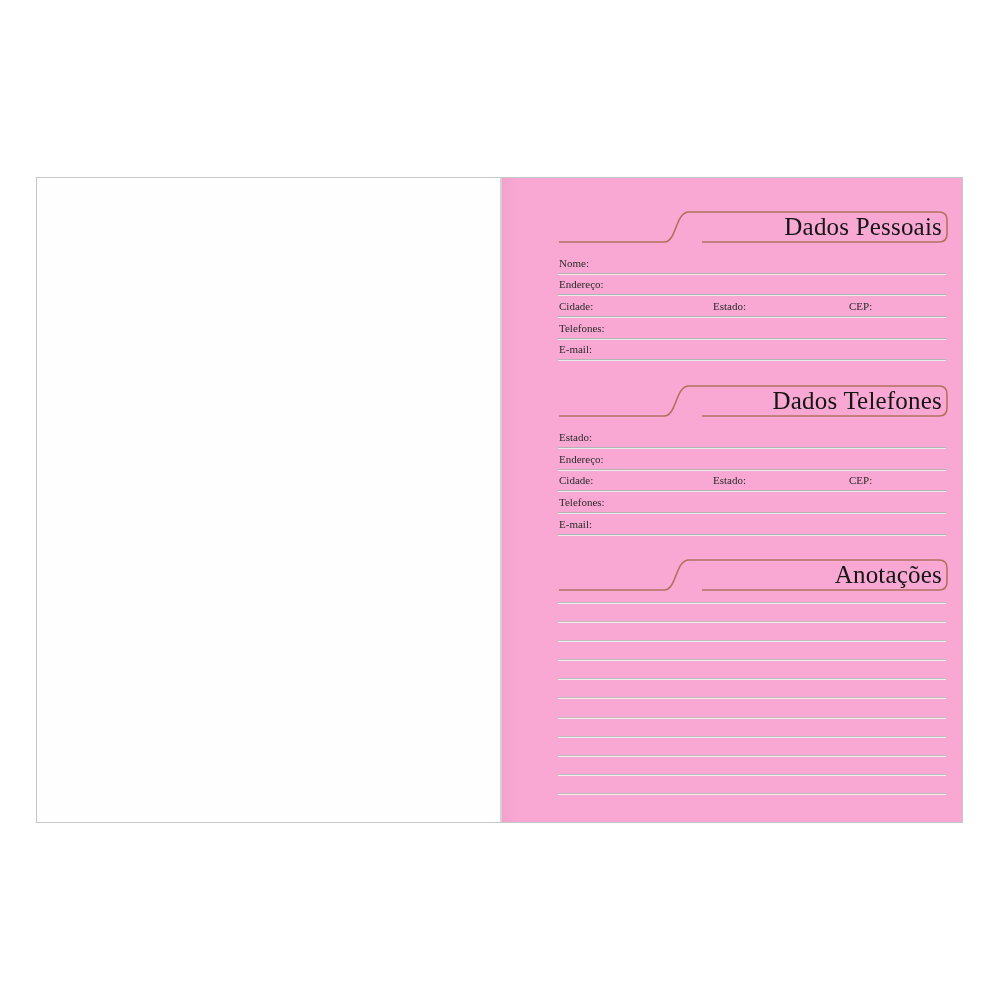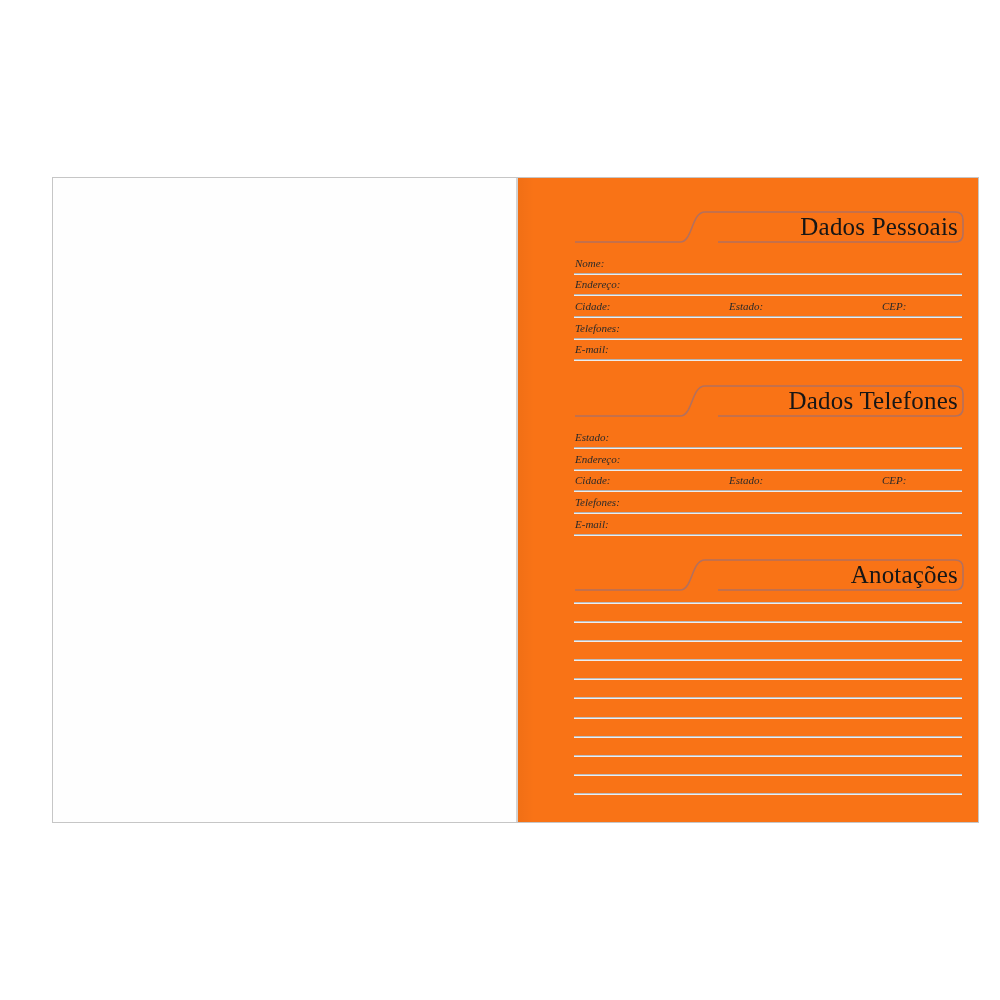--- a/index.html
+++ b/index.html
@@ -1,43 +1,43 @@
 <!DOCTYPE html>
 <html><head>
 <meta charset="utf-8">
 <style>
   html,body{margin:0;padding:0;background:#ffffff;}
   body{width:1000px;height:1000px;position:relative;overflow:hidden;
        font-family:"Liberation Serif", serif;}
 
   
   .spread{position:absolute;left:36px;top:177px;width:925px;height:644px;
-          background:#f97316;border:1px solid #c6c6c6;margin-left:16px;}
+          background:#f9a8d4;border:1px solid #c6c6c6;}
   .page-left{position:absolute;left:0;top:0;width:463px;height:100%;background:#fefefe;}
   .spine{position:absolute;left:463px;top:0;width:2px;height:100%;background:#d2d2d2;}
   .spine-shade{position:absolute;left:465px;top:0;width:16px;height:100%;
                background:linear-gradient(to right, rgba(0,0,0,0.035), rgba(0,0,0,0));}
 
   
   .tab-header{position:absolute;left:521px;width:392px;height:36px;}
   .tab-header svg{position:absolute;left:0;top:0;overflow:visible;}
   .tab-path{fill:none;stroke:#b3705e;stroke-width:1.6;}
   .tab-title{position:absolute;left:0;top:3px;width:384px;height:30px;
              line-height:30px;text-align:right;font-size:25px;color:#161616;
              letter-spacing:0.2px;}
 
   
   .form-row{position:absolute;left:521px;width:388px;
             border-bottom:1px solid #b3b3b3;box-shadow:0 1px 0 #ececec;}
   .form-row .lbl{position:absolute;bottom:4px;font-size:11px;color:#2a2a2a;
-                 white-space:nowrap;font-style:italic;}
+                 white-space:nowrap;}
   .form-row .val{position:absolute;bottom:4px;font-size:11px;color:#2a2a2a;}
   .lbl.at-0{left:1px;}
   .lbl.at-state{left:155px;}
-  .lbl.at-zip{left:308px;}
+  .lbl.at-zip{left:291px;}
 
   
   .note-area{position:absolute;left:521px;top:0;width:388px;height:644px;}
   .note-line{position:absolute;left:0;width:388px;height:0;
              border-top:1px solid #bdbdbd;box-shadow:0 1px 0 #eeeeee;}
 </style>
 </head>
 <body>
 
 <div class="spread">

